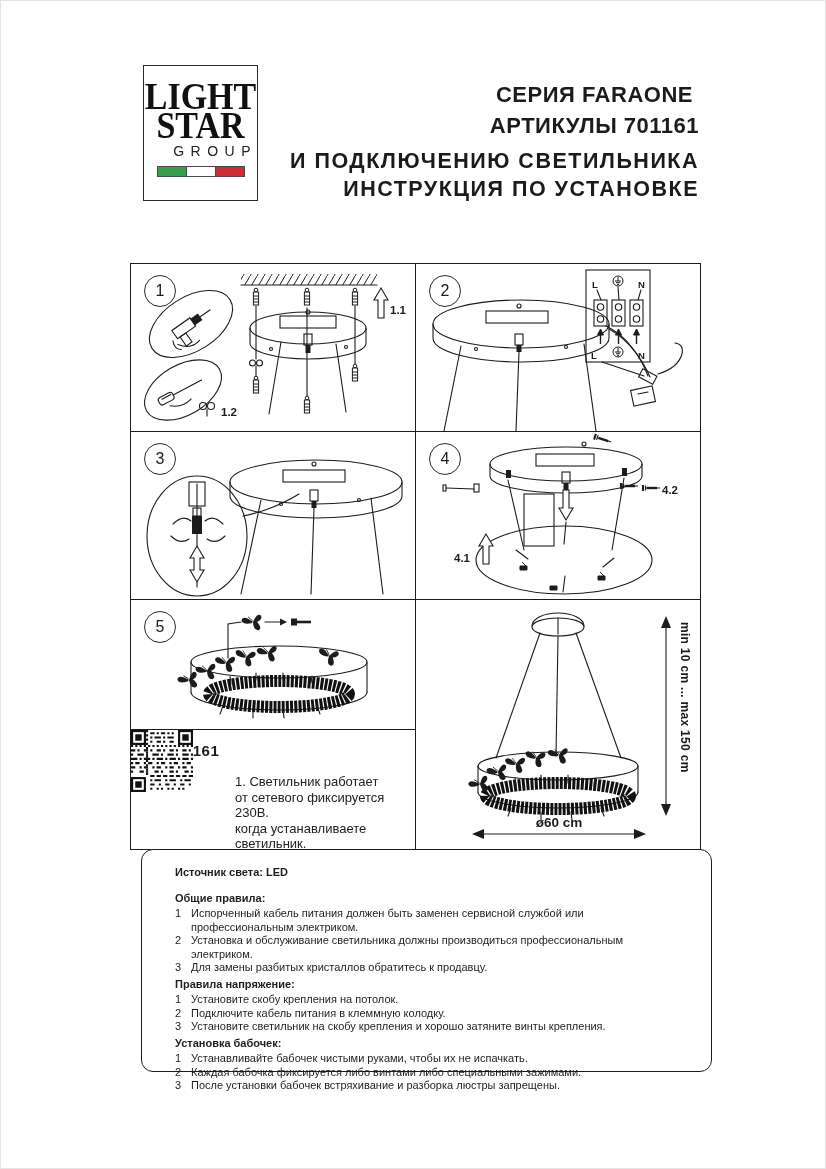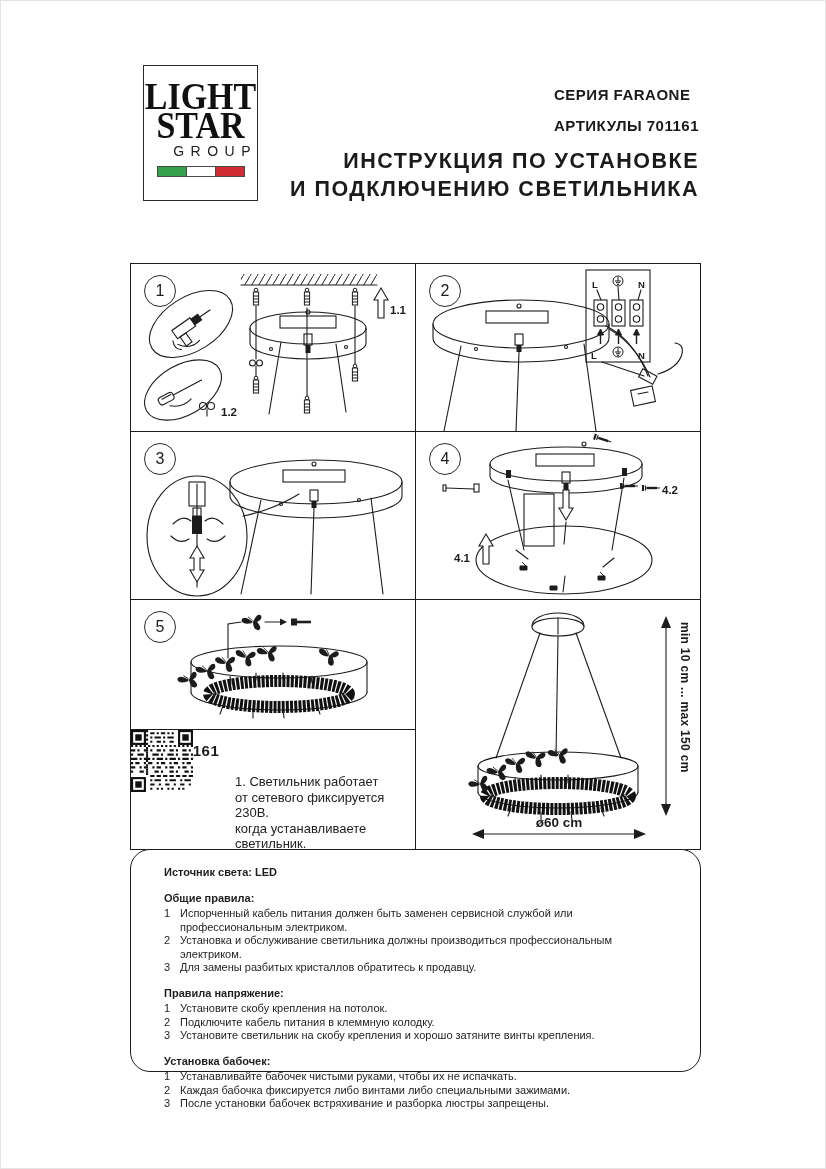--- a/index.html
+++ b/index.html
@@ -10,52 +10,52 @@
   .logo{position:absolute;left:130px;top:64px;width:115px;height:136px;
         border:1px solid #2a2a2a;box-sizing:border-box;text-align:center;margin-left:12px;}
   .logo-word{font-family:"Liberation Serif",serif;font-weight:bold;font-size:34px;
              line-height:29px;letter-spacing:0px;color:#111;transform:scaleY(1.12);}
   .logo-word.first{margin-top:16px;}
   .logo-group{font-size:14px;letter-spacing:6.5px;color:#222;margin-top:3px;text-indent:6px;text-align:right;}
   .flag{width:86px;height:9px;margin:7px auto 0 auto;border:1px solid #4a4a4a;
         display:flex;box-sizing:content-box;}
   .flag span{flex:1;}
   
-  .hdr-series{position:absolute;right:126px;top:78px;text-align:left;
-              font-weight:bold;font-size:15px;line-height:31px;letter-spacing:.5px;color:#1b1b1b;}
+  .hdr-series{position:absolute;right:126px;top:78px;text-align:center;
+              font-weight:bold;font-size:22px;line-height:31px;letter-spacing:.5px;color:#1b1b1b;}
   .hdr-title{position:absolute;right:126px;top:146px;text-align:right;
              font-weight:bold;font-size:21.5px;line-height:28px;letter-spacing:1.5px;color:#1b1b1b;}
   
   .panel{position:absolute;border:1px solid #1c1c1c;box-sizing:border-box;background:#fff;}
   .p1{left:129px;top:262px;width:286px;height:169px;}
   .p2{left:414px;top:262px;width:286px;height:169px;}
   .p3{left:129px;top:430px;width:286px;height:169px;}
   .p4{left:414px;top:430px;width:286px;height:169px;}
   .p5{left:129px;top:598px;width:286px;height:131px;}
   .pinfo{left:129px;top:728px;width:286px;height:121px;}
   .pbig{left:414px;top:598px;width:286px;height:251px;}
-  .pfoot{left:129px;top:848px;width:571px;height:223px;border-radius:20px;padding:16px 28px 0 33px;}
+  .pfoot{left:140px;top:848px;width:571px;height:223px;border-radius:12px;padding:16px 28px 0 33px;}
   .badge{position:absolute;left:13px;top:11px;width:30px;height:30px;border:1.4px solid #2a2a2a;
          border-radius:50%;text-align:center;line-height:30px;font-size:16px;color:#1c1c1c;background:#fff;z-index:2;}
   .panel svg{position:absolute;left:0;top:0;}
   svg .ln{stroke:#1c1c1c;stroke-width:1.1;fill:none;stroke-linecap:round;}
   svg text{font-family:"Liberation Sans",sans-serif;fill:#1c1c1c;}
   svg .lbl{font-size:11.5px;font-weight:bold;}
   svg .wlbl{font-size:9.5px;font-weight:bold;}
   
   .article-no{position:absolute;left:36px;top:12px;font-size:15px;font-weight:bold;letter-spacing:.5px;}
   .qr{position:absolute;left:32px;top:40px;}
   .warn{position:absolute;left:104px;top:44px;font-size:13px;line-height:15.5px;color:#222;}
   
   .dim-v{position:absolute;right:8px;top:22px;height:190px;writing-mode:vertical-rl;
          font-size:12px;font-weight:bold;display:flex;align-items:center;letter-spacing:.3px;}
   
   .pfoot{font-size:11px;line-height:13.5px;color:#1e1e1e;}
   .ls{font-weight:bold;margin-bottom:12px;}
-  .sec{margin-top:12px;}
+  .sec{margin-top:3px;}
   .sec-h{font-weight:bold;margin-bottom:2px;}
   .item{display:flex;}
   .item .n{width:16px;flex:none;}
 </style>
 </head>
 <body>
 
 <svg width="0" height="0" style="position:absolute" aria-hidden="true">
   <defs>
     <pattern id="hatch" width="7" height="12" patternUnits="userSpaceOnUse">
@@ -103,22 +103,22 @@
       <span style="background:#fff;border-left:1px solid #4a4a4a;border-right:1px solid #4a4a4a"></span>
       <span style="background:#cf2c34"></span>
     </div>
   </div>
 
   <div class="hdr-series">
     <div>СЕРИЯ FARAONE</div>
     <div>АРТИКУЛЫ 701161</div>
   </div>
   <div class="hdr-title">
+    <div>И ПОДКЛЮЧЕНИЮ СВЕТИЛЬНИКА</div>
     <div>ИНСТРУКЦИЯ ПО УСТАНОВКЕ</div>
-    <div>И ПОДКЛЮЧЕНИЮ СВЕТИЛЬНИКА</div>
   </div>
 
   <div class="panel p1">
     <div class="badge">1</div>
     <svg width="284" height="167" viewBox="0 0 284 167">
       <g>
         <rect x="110" y="10" width="136" height="11" fill="url(#hatch)"></rect>
         <line x1="110" y1="21" x2="246" y2="21" class="ln" stroke-width="1.6"></line>
       </g>
       <use href="#anch" x="125" y="24"></use>

